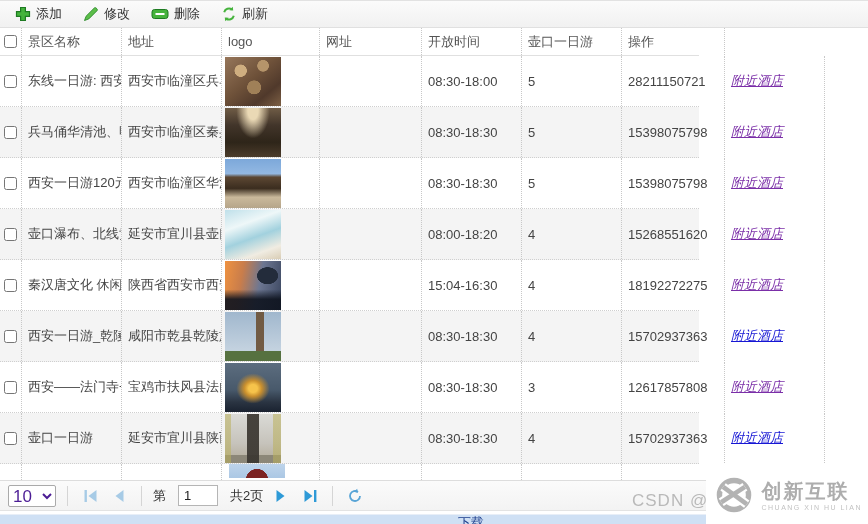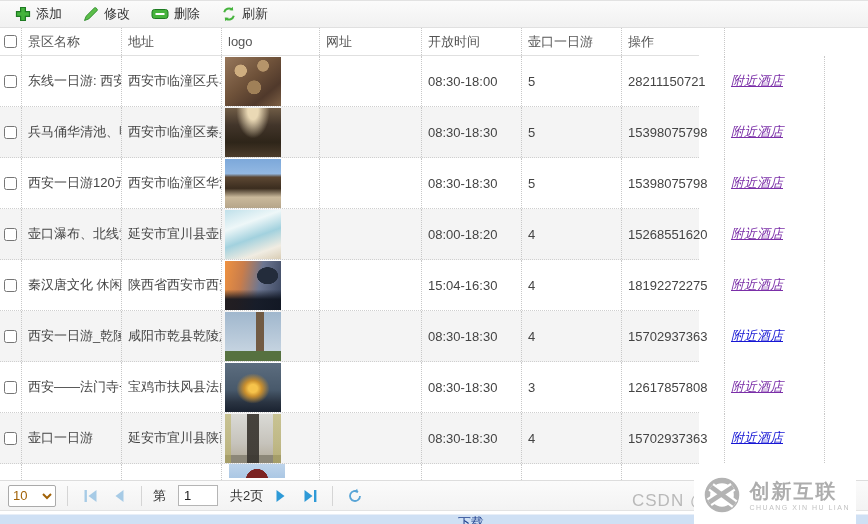--- a/index.html
+++ b/index.html
@@ -75,32 +75,32 @@
     radial-gradient(circle at 50% 115%, #7c2323 0 34%, transparent 35%),
     linear-gradient(180deg,#bed4eb,#abc7e4); }
   
   .pager {
     height:31px; background:linear-gradient(#fbfbfb,#f3f3f3);
     border-top:1px solid #ddd; border-bottom:1px solid #e3e3e3;
     display:flex; align-items:center; padding-left:8px; gap:7px;
   }
   .pager .sep { width:1px; height:20px; background:#d5d5d5; margin:0 4px; }
   .pgsel { height:22px; width:48px; border:1px solid #aaa; background:#fff;
-    font-size:13px; color:#a16207; border-radius:2px; }
+    font-size:17px; color:#4c1d95; border-radius:2px; }
   .navbtn { width:22px; height:22px; display:flex; align-items:center; justify-content:center; cursor:pointer; }
   .pg-input { width:40px; height:21px; border:1px solid #b5b5b5; text-align:left;
     padding-left:5px; font-size:13px; color:#222; margin:0 5px; }
   .pgtxt { color:#333; }
   
   .watermark {
     position:absolute; left:632px; top:491px; color:#b9b9b9; font-size:17px;
     letter-spacing:1px; z-index:5; white-space:nowrap;
   }
   .brandbox {
-    position:absolute; right:12px; bottom:0; width:162px; height:56px; background:#fff;
+    position:absolute; right:0; bottom:0; width:162px; height:56px; background:#fff;
     z-index:6; display:flex; align-items:center; justify-content:flex-end; gap:7px;
     padding-right:6px;
   }
   .brandtext { display:flex; flex-direction:column; line-height:1.05; }
   .brandname { font-size:20px; font-weight:bold; color:#adadad; letter-spacing:2px; }
   .brandsub { font-size:7px; color:#c2c2c2; letter-spacing:1.5px; margin-top:2px; }
   .gapline { height:3px; background:#fff; }
   .footer-strip {
     height:10px; background:#cfe0f4; border-top:1px solid #e8eef7;
     position:relative; overflow:hidden;

